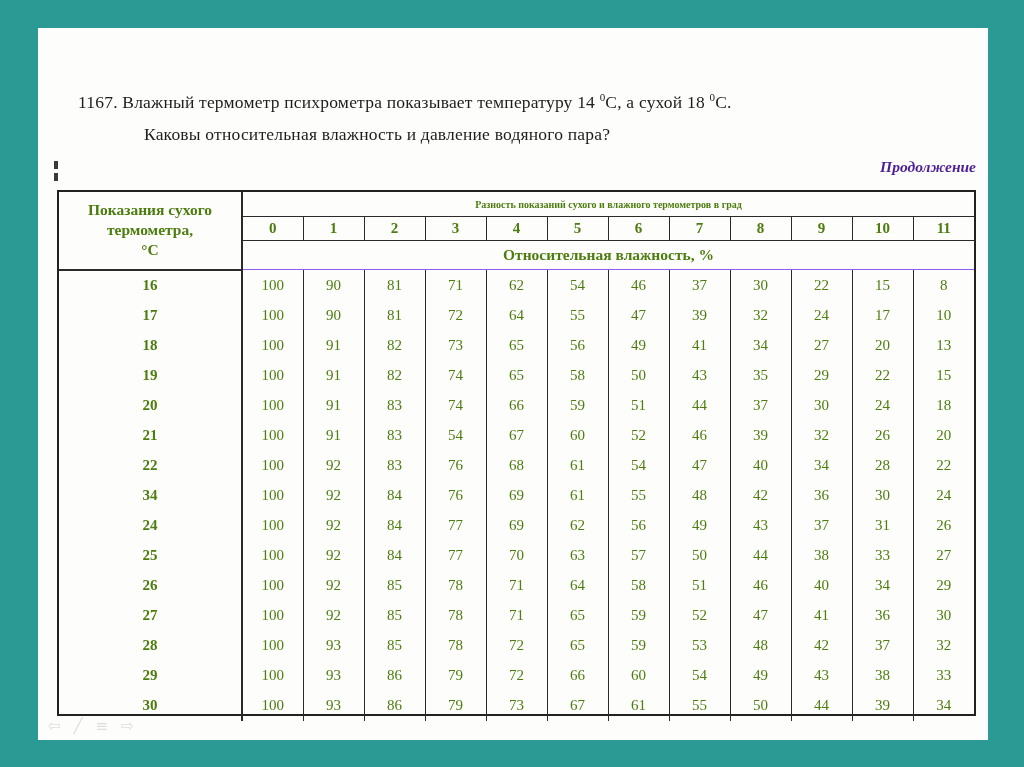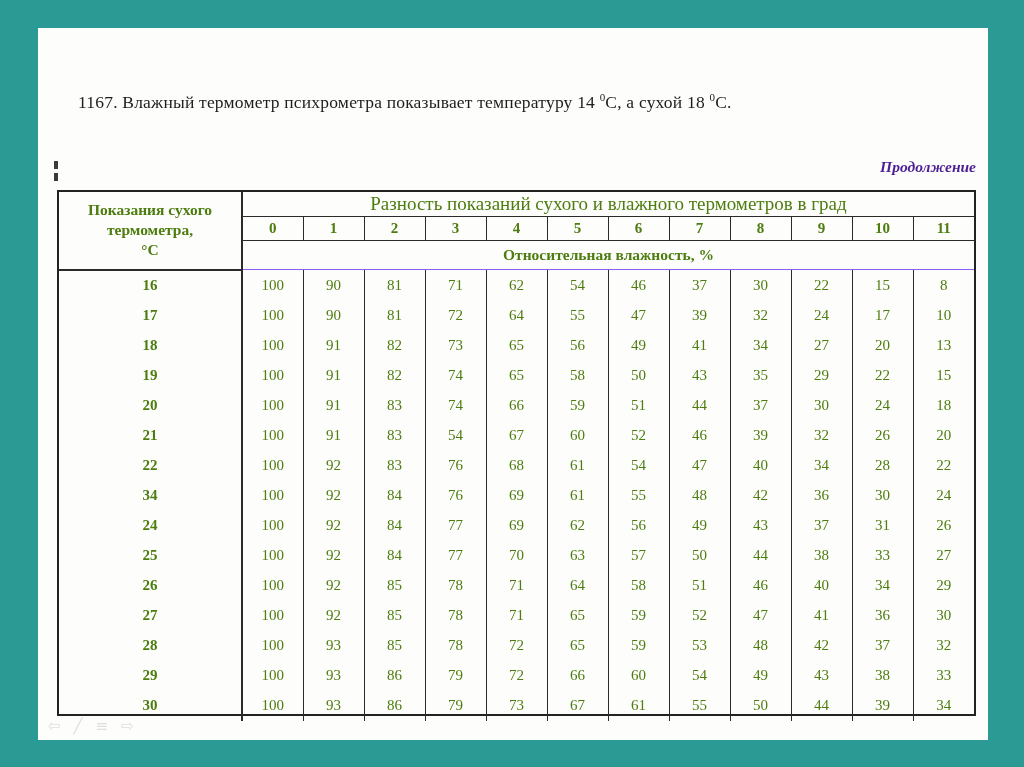--- a/index.html
+++ b/index.html
@@ -67,22 +67,22 @@
   .corner-cell{
     width:183px;
     border-right:2px solid #2a2a2a;
     border-bottom:2px solid #2a2a2a;
     font-size:15.5px;
     font-weight:700;
     line-height:20px;
   }
   .top-header{
     border-bottom:1.5px solid #2a2a2a;
-    font-size:19px;
-    font-weight:400;
+    font-size:10px;
+    font-weight:700;
     height:24px;
   }
   .num-row td{
     border-left:1.5px solid #2a2a2a;
     border-bottom:1.5px solid #2a2a2a;
     font-size:15px;
     font-weight:700;
     height:23px;
   }
   .num-row td:first-child{border-left:none;}
@@ -121,20 +121,21 @@
 <div class="paper" style="background: rgb(253, 253, 251);">
 
   <div class="artifact">
     <div class="dash"></div>
       <div class="dash"></div>
   </div>
 
   <div class="problem">
     <span>1167.</span>
     <span>Влажный термометр психрометра показывает температуру 14 </span><sup>0</sup><span>С, а сухой 18 </span><sup>0</sup><span>С.</span>
+    <span class="line2">Каковы относительная влажность и давление водяного пара?</span>
   </div>
 
   <div class="continuation">Продолжение</div>
 
   <div class="tbl-wrap">
     <table>
       <colgroup>
         <col style="width:183px">
         <col span="12">
       </colgroup>

